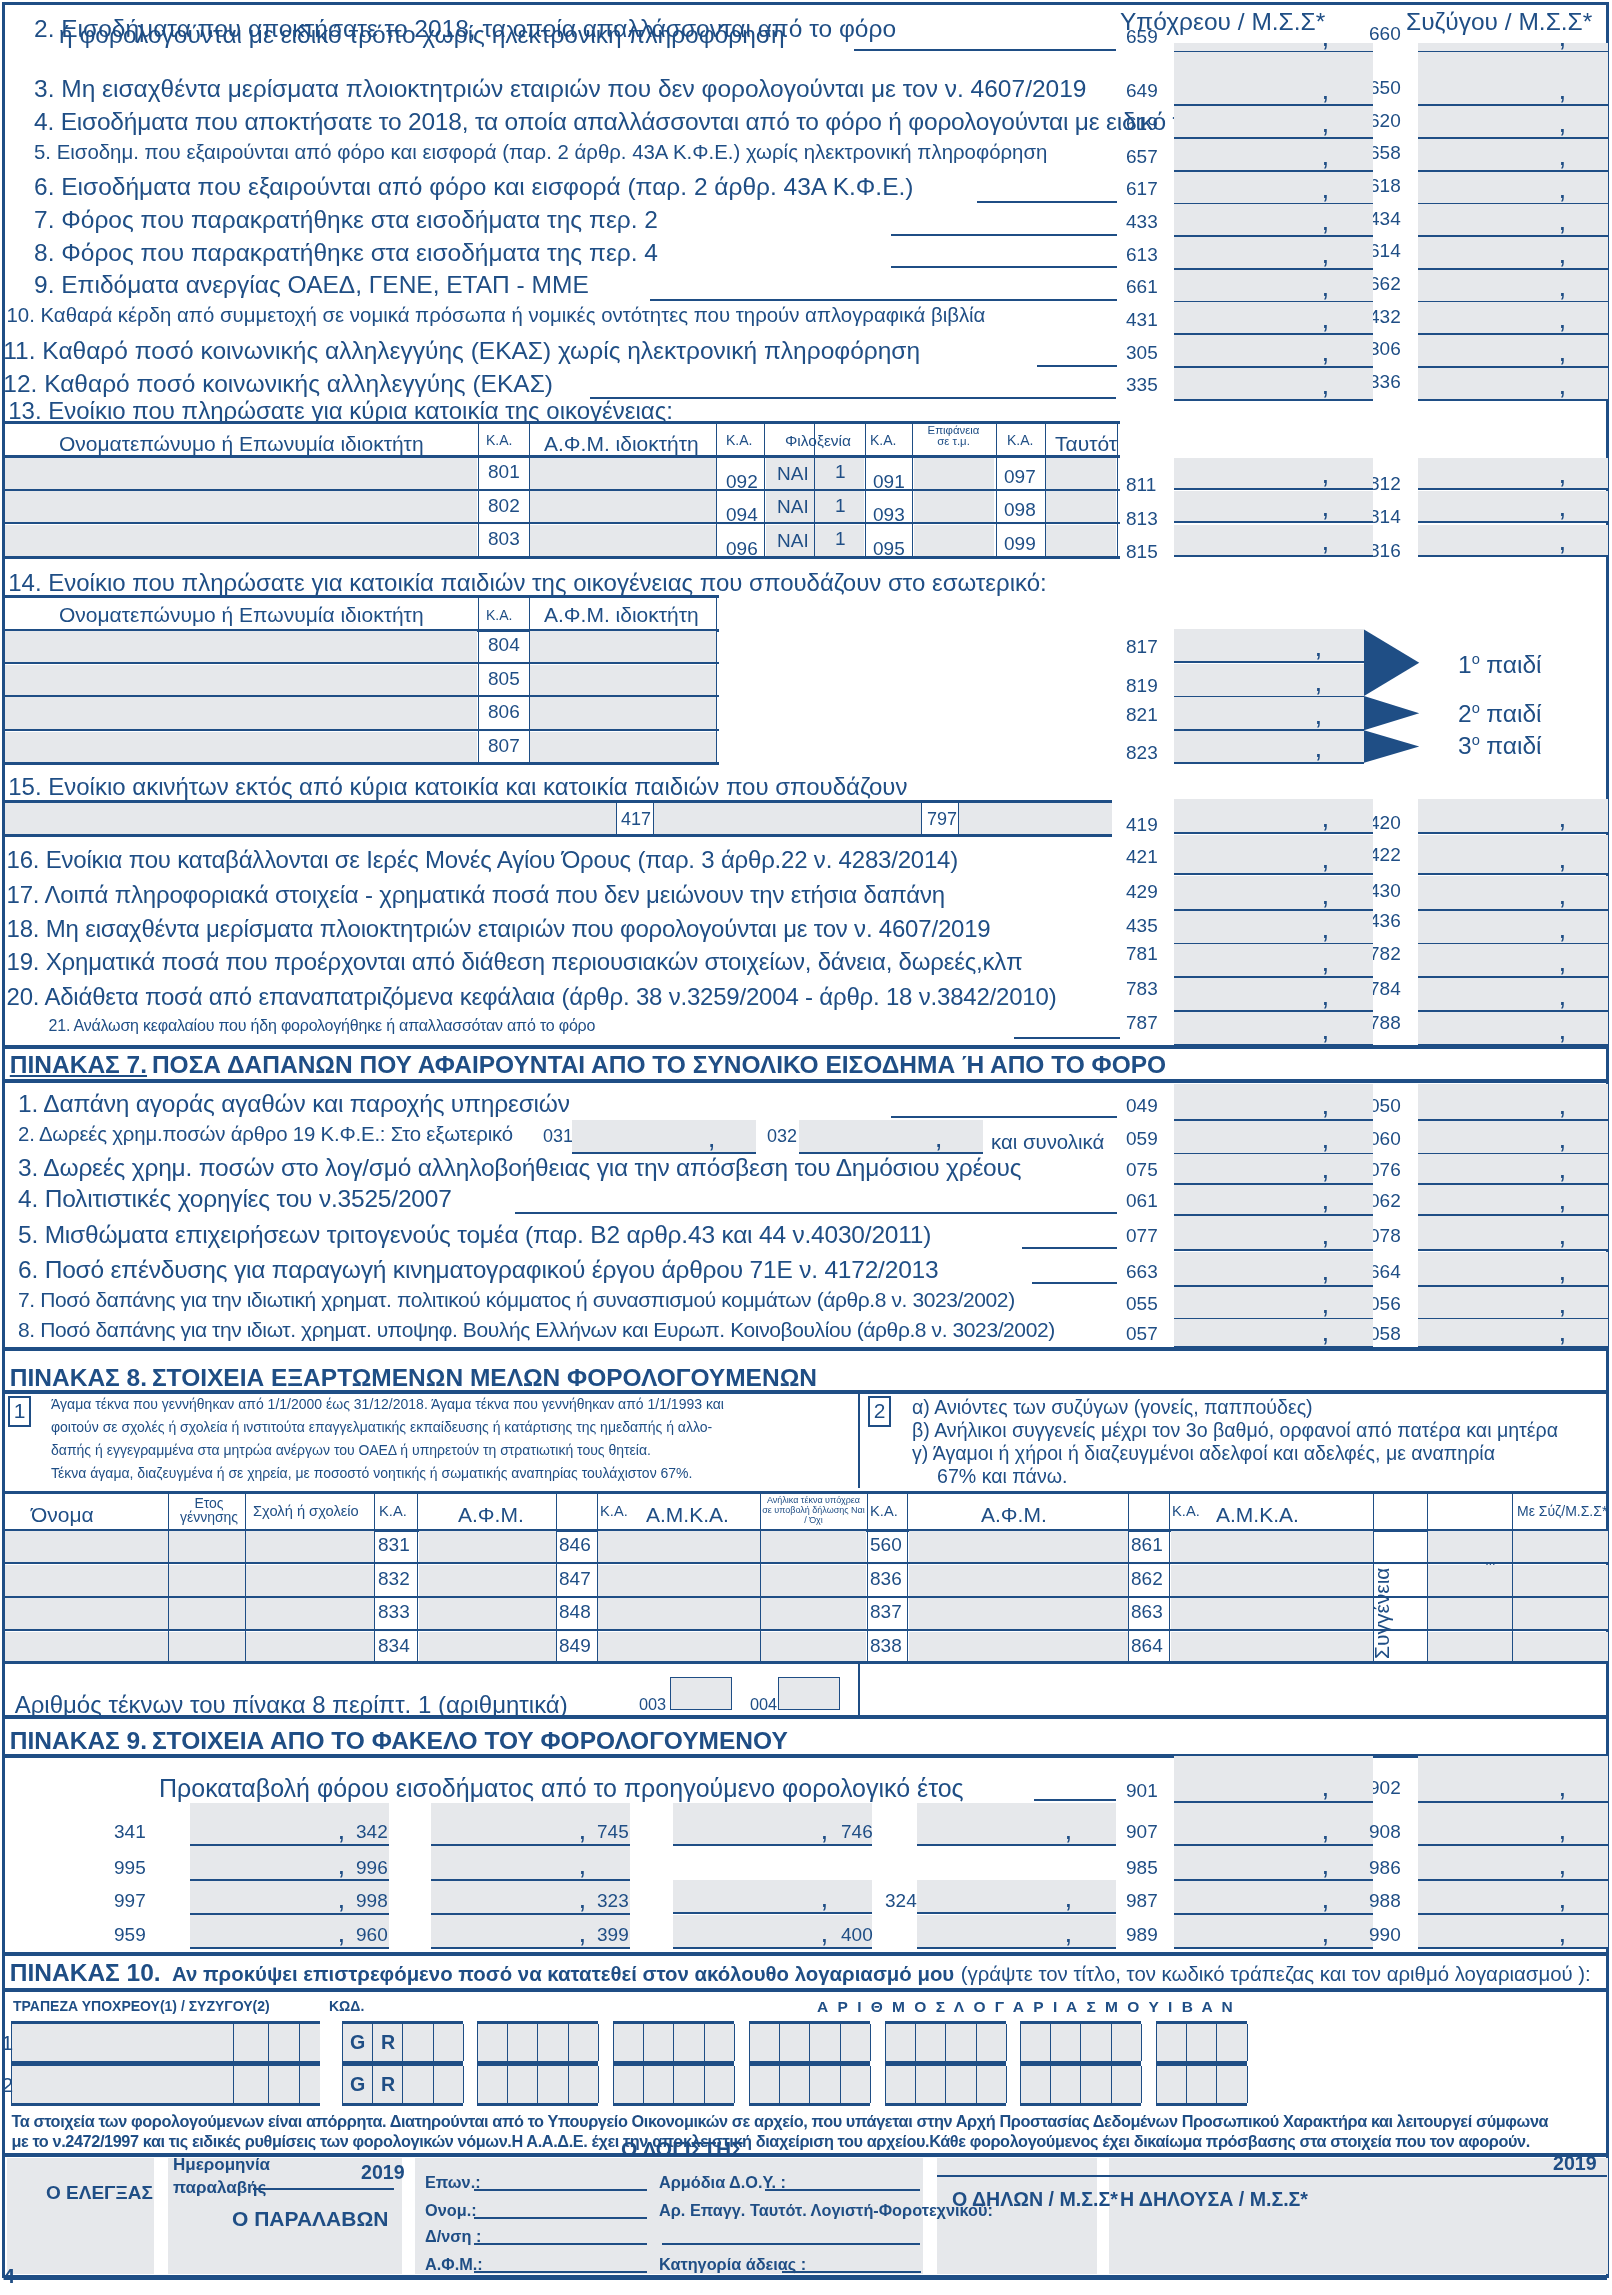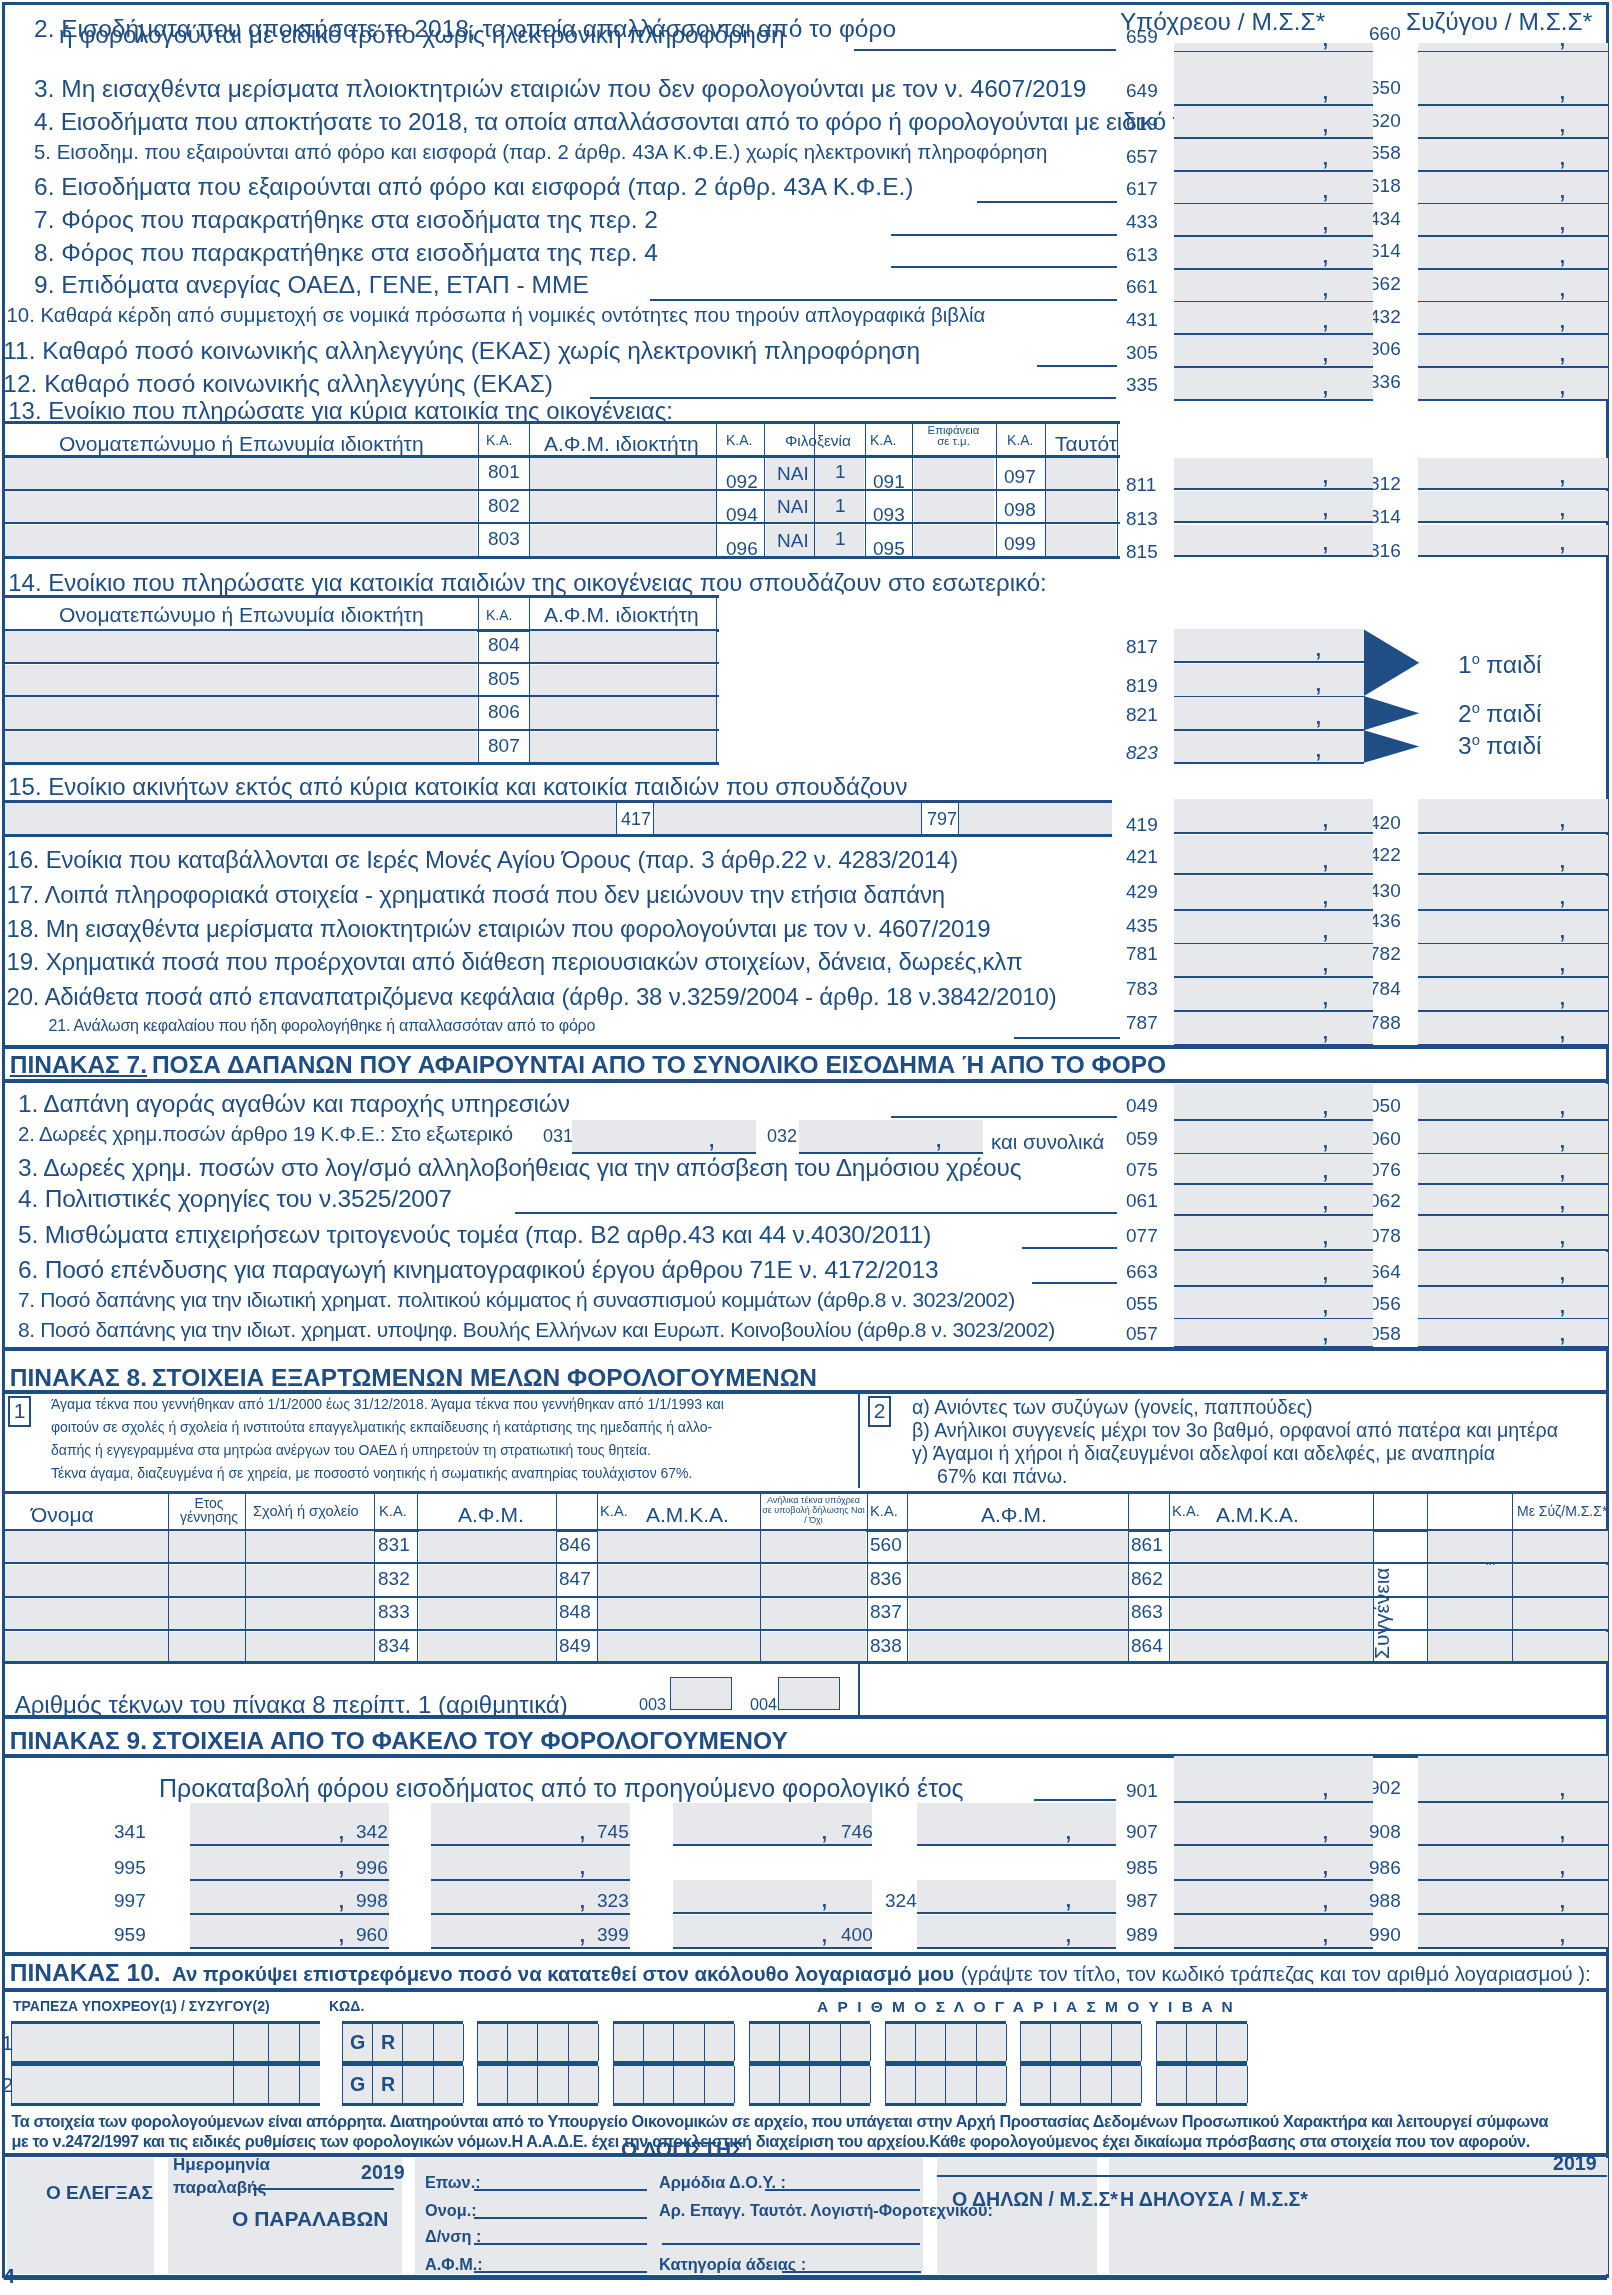--- a/index.html
+++ b/index.html
@@ -255,21 +255,21 @@
       <span class="comma">,</span>
     </div>
     <div class="t num" style="left:1126px;top:675px;">819</div>
     <div class="field" style="left:1174px;top:664px;width:190px;height:34px;">
       <span class="comma">,</span>
     </div>
     <div class="t num" style="left:1126px;top:704px;">821</div>
     <div class="field" style="left:1174px;top:697px;width:190px;height:34px;">
       <span class="comma">,</span>
     </div>
-    <div class="t num" style="left:1126px;top:742px;font-style:italic;">823</div>
+    <div class="t num" style="left:1126px;top:742px;">823</div>
     <div class="field" style="left:1174px;top:731px;width:190px;height:33px;">
       <span class="comma">,</span>
     </div>
     <svg style="position:absolute;left:1364px;top:629px;" width="65" height="139" viewBox="0 0 80 170">
       <polygon points="0,0 68,41 0,82" fill="#1f4e85"></polygon>
       <polygon points="0,82 68,103 0,124" fill="#1f4e85"></polygon>
       <polygon points="0,124 68,144 0,164" fill="#1f4e85"></polygon>
     </svg>
     <div class="t" style="left:1458px;top:651px;font-size:24.5px;"><span>1</span><sup style="font-size:14.7px;">ο</sup><span style="margin-left:6.5px;">παιδί</span></div>
     <div class="t" style="left:1458px;top:700px;font-size:24.5px;"><span>2</span><sup style="font-size:14.7px;">ο</sup><span style="margin-left:6.5px;">παιδί</span></div>

